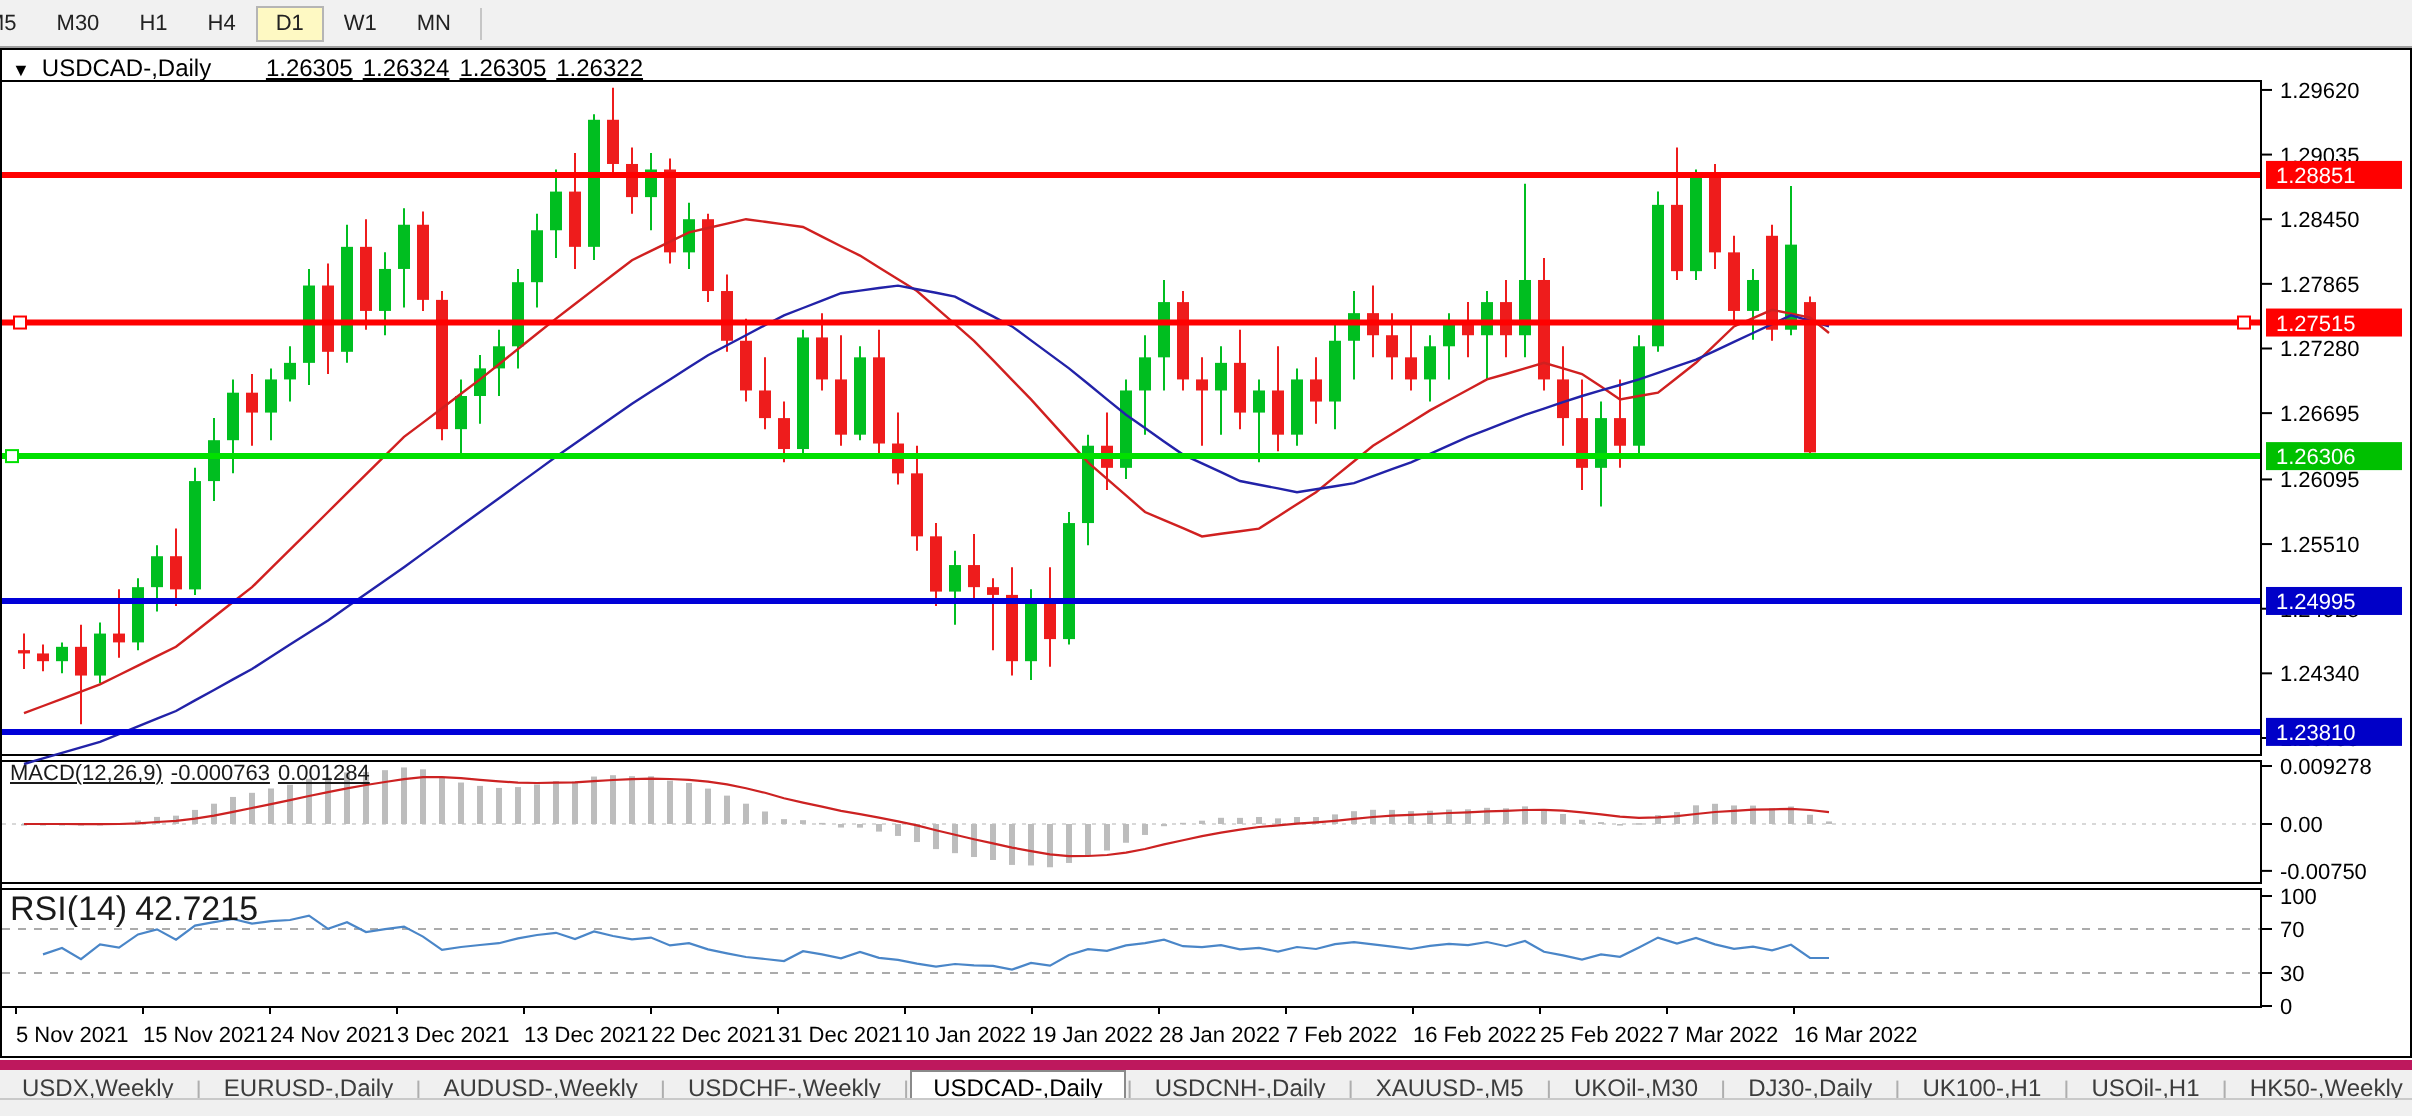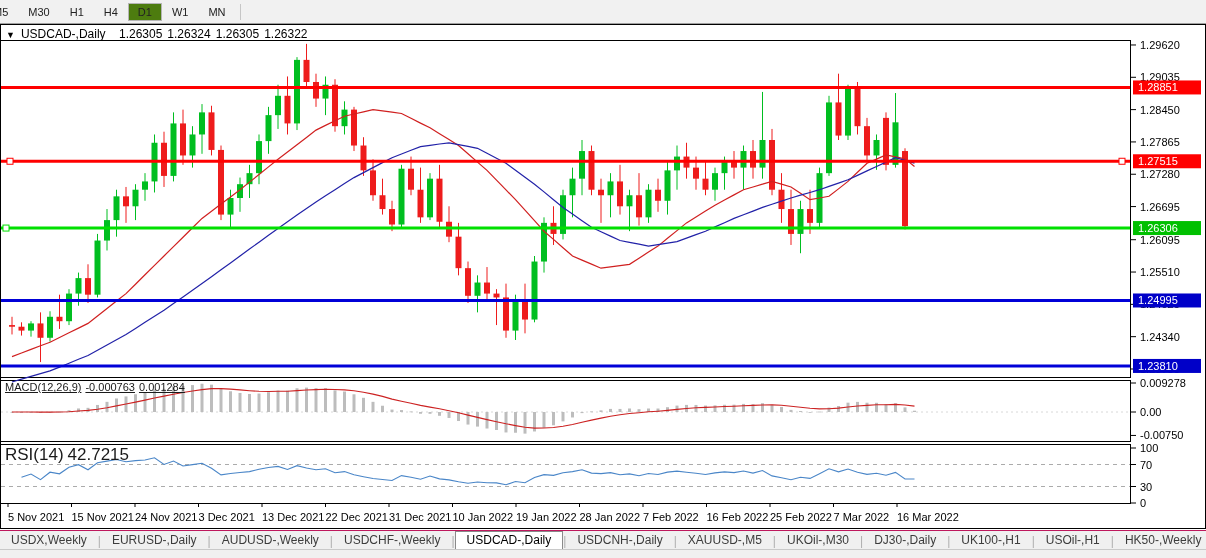--- a/index.html
+++ b/index.html
@@ -1,34 +1,34 @@
 <!DOCTYPE html>
 <html><head>
 <meta charset="utf-8">
 <style>
   html,body{margin:0;padding:0;}
   body{width:1206px;height:558px;overflow:hidden;background:#fff;
        font-family:"Liberation Sans",sans-serif;position:relative;}
   .toolbar{position:absolute;left:0;top:0;width:1206px;height:23px;background:#f1f1f1;
            border-bottom:1px solid #9f9f9f;display:flex;align-items:center;overflow:hidden;}
   .tf-btn{font-size:11px;color:#222;padding:3px 10px;white-space:nowrap;}
-  .tf-btn.active{background:#4d7c0f;border:1px solid #b5b5b5;padding:2px 9px;}
+  .tf-btn.active{background:#fef9c3;border:1px solid #b5b5b5;padding:2px 9px;}
   .tf-btn.clipped{margin-left:-17px;}
   .tf-sep{width:1px;height:16px;background:#c6c6c6;margin:0 5px;flex:none;}
   #chart{position:absolute;left:0;top:24px;}
   .overlay{position:absolute;z-index:5;font-size:12px;color:#000;white-space:nowrap;}
   #title-bar{left:6px;top:27px;}
   #title-bar .tri{font-size:9px;margin-right:6px;}
-  #title-bar .ohlc{margin-left:10px;}
+  #title-bar .ohlc{margin-left:24px;text-decoration:underline;}
   #title-bar .ohlc span{margin-right:5px;}
   #macd-label{left:5px;top:381px;font-size:11px;color:#1a1a1a;text-decoration:underline;}
   #rsi-label{left:5px;top:445px;font-size:17px;color:#1a1a1a;}
   #macd-label span,#rsi-label span{margin-right:4px;}
   .tabbar{position:absolute;left:0;top:530px;width:1206px;height:19px;background:#f0f0f0;
-          border-top:1px solid #be185d;display:flex;align-items:center;font-size:12px;color:#3c3c3c;overflow:hidden;}
+          border-top:5px solid #be185d;display:flex;align-items:center;font-size:12px;color:#3c3c3c;overflow:hidden;}
   .tab{padding:0 11px;white-space:nowrap;line-height:17px;}
   .tab.active{background:#fff;border:1px solid #8a8a8a;border-bottom:1px solid #fff;color:#000;}
   .tab-sep{color:#aeaeae;flex:none;}
   .tab-arrows{margin-left:auto;padding-right:8px;color:#555;font-size:11px;flex:none;}
   .tab-arrows span{margin-left:7px;}
   .statusbar{position:absolute;left:0;top:549px;width:1206px;height:9px;background:#f0f0f0;
              border-top:1px solid #c9c9c9;}
   svg text{font-family:"Liberation Sans",sans-serif;}
 </style>
 </head>

